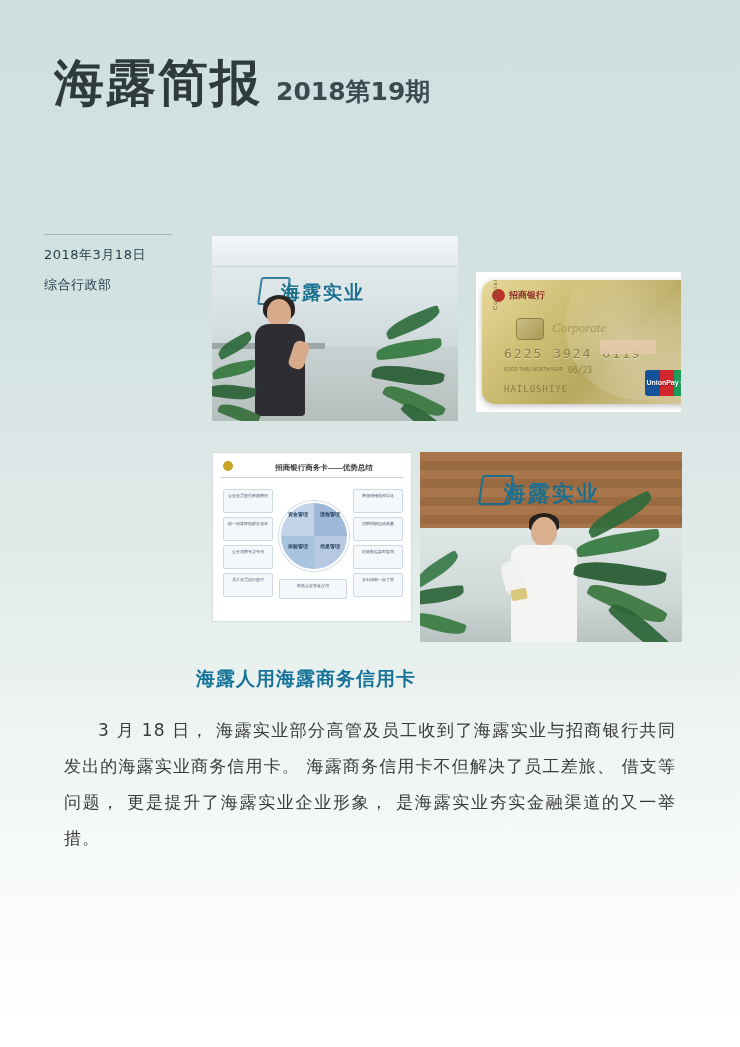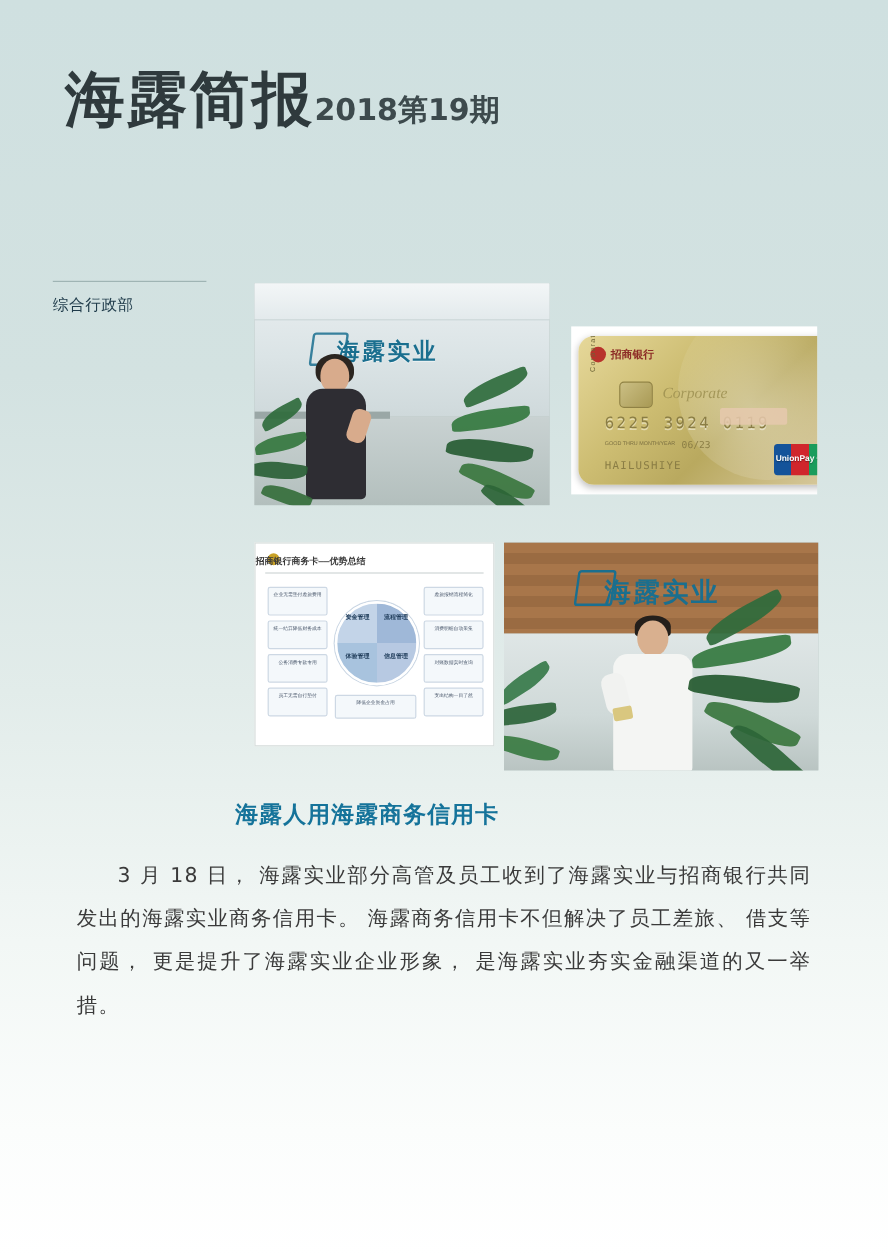--- a/index.html
+++ b/index.html
@@ -31,21 +31,21 @@
   }
   .masthead-title {
     font-family: "DejaVu Sans", sans-serif;
     font-size: 50px;
     font-weight: 700;
     letter-spacing: 2px;
     color: #2f3a3d;
     line-height: 1;
   }
   .masthead-issue {
-    margin-left: 0;
+    margin-left: 14px;
     font-family: "DejaVu Sans", sans-serif;
     font-size: 25px;
     font-weight: 700;
     color: #3d4a4d;
     line-height: 1;
   }
   
   .website {
     position: absolute;
     right: 62px;
@@ -242,22 +242,23 @@
   
   #photo-slide {
     left: 212px;
     top: 452px;
     width: 198px;
     height: 168px;
     background: #ffffff;
     border: 1px solid #d7dedd;
   }
   .slide-title {
-    position: absolute; left: 0; top: 10px; width: 100%;
-    font-family: Liberation Mono, monospace;
+    position: absolute; left: 12px; top: 10px; width: 100%;
+    text-align: center;
+    font-family: Liberation Sans, sans-serif;
     font-size: 7.5px; font-weight: 700; color: #3a3a3a;
   }
   .slide-logo {
     position: absolute; left: 10px; top: 8px; width: 10px; height: 10px;
     border-radius: 50%; background: #c9a227;
   }
   .slide-rule {
     position: absolute; left: 8px; top: 24px; width: 182px; height: 1px;
     background: #cfd6d6;
   }
@@ -350,20 +351,21 @@
 <div class="page">
 
   <div class="masthead">
     <div class="masthead-title">海露简报</div>
     <div class="masthead-issue">2018第19期</div>
   </div>
 
 
   <div class="meta-rule"></div>
   <div class="meta">
+    <div class="meta-line">2018年3月18日</div>
     <div class="meta-line">综合行政部</div>
   </div>
 
   <div class="photo" id="photo-office-woman">
     <div class="p1-wall"></div>
     <div class="p1-ceiling"></div>
     <div class="p1-floor"></div>
     <div class="p1-desk"></div>
     <div class="p1-logo-mark"></div>
     <div class="p1-logo">海露实业</div>

